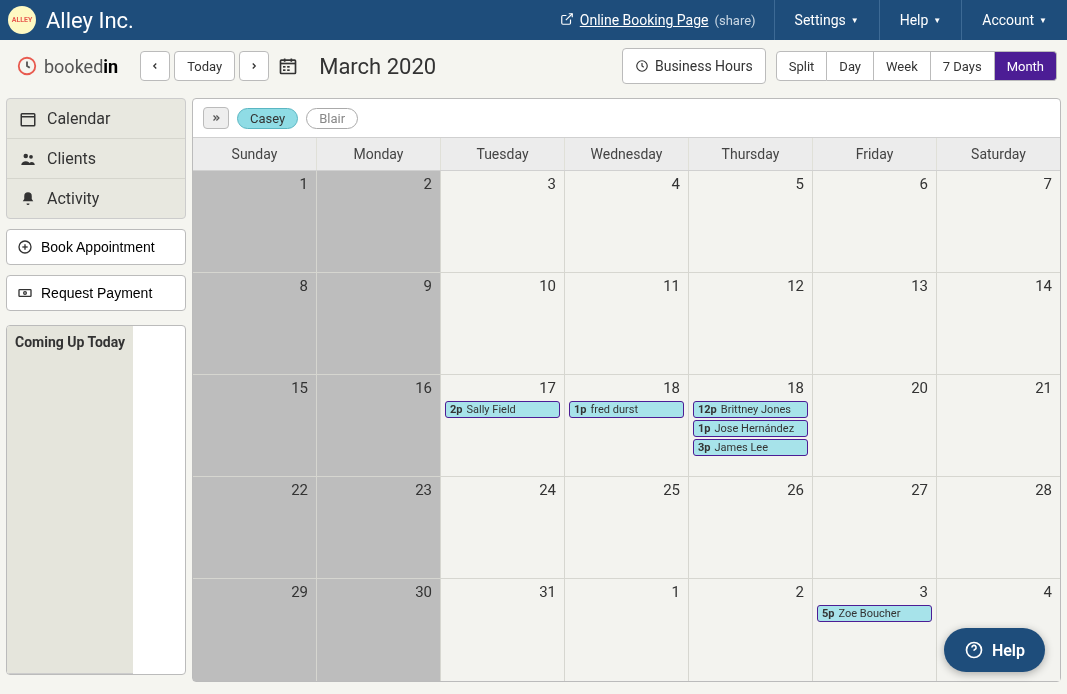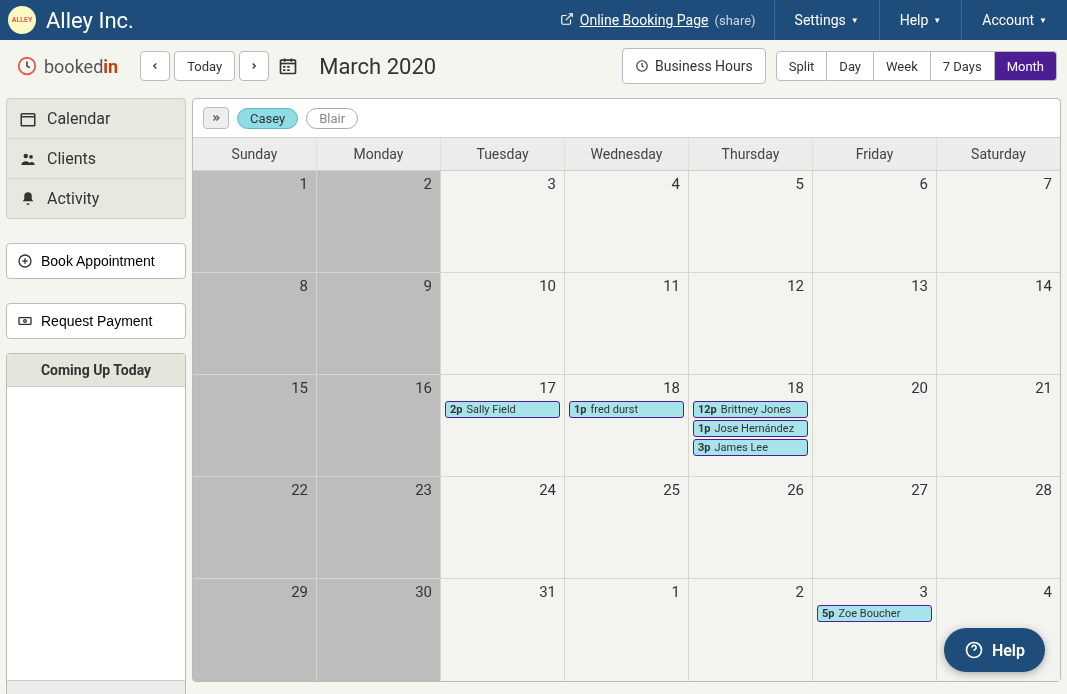--- a/index.html
+++ b/index.html
@@ -12,44 +12,44 @@
   .booking-link { display:flex; align-items:center; gap:6px; margin-right: 18px; }
   .booking-link a { color:#fff; text-decoration: underline; font-size:14px; }
   .booking-link .share { color:#c9d7e4; font-size:13px; }
   .top-menu { display:flex; height: 40px; }
   .top-menu-item { border-left: 1px solid #3d6a95; padding: 0 20px; display:flex; align-items:center; font-size:14px; cursor:pointer; color:#fff; }
   .top-menu-item .tri { font-size:8px; margin-left:5px; }
 
   .subhead { height: 52px; display:flex; align-items:center; padding: 0 10px; border-bottom: 0; background:#f5f5f0; }
   .brand { display:flex; align-items:center; gap:6px; font-size:18px; color:#555; margin-right: 22px; margin-left:6px; }
   .brand svg { width:22px; height:22px; }
-  .brand b { color:#c2410c; font-weight:700; }
+  .brand b { color:#000000; font-weight:700; }
   .nav-btn { background:#fff; border:1px solid #bbb; border-radius:4px; height:30px; display:flex; align-items:center; justify-content:center; cursor:pointer; font-size:13px; color:#333; }
   .nav-arrow { width:30px; }
   .nav-today { padding: 8px 12px; margin: 16px 4px; }
   .cal-icon { width:30px; margin-left:4px; font-size:18px; display:flex; align-items:center; justify-content:center; }
   .month-title { font-size:22px; font-weight:400; color:#333; margin-left: 16px; }
   .subhead-spacer { flex:1; }
   .biz-hours { background:#fff; border:1px solid #bbb; border-radius:4px; height:36px; padding: 0 12px; display:flex; align-items:center; gap:6px; cursor:pointer; }
   .view-group { display:flex; margin-left:10px; }
   .view-btn { background:#fff; border:1px solid #bbb; height:30px; padding: 0 12px; display:flex; align-items:center; cursor:pointer; font-size:13px; }
   .view-btn:first-child { border-radius:4px 0 0 4px; }
   .view-btn + .view-btn { border-left:none; }
   .view-btn:last-child { border-radius:0 4px 4px 0; }
   .view-btn.active { background:#4c1d95; color:#fff; }
 
   .main { display:flex; padding: 6px; gap: 6px; align-items:flex-start; }
   .sidebar { width: 180px; flex: 0 0 180px; }
   .side-nav { background:#e8e8e0; border:1px solid #ccc; border-radius:4px; overflow:hidden; }
   .side-nav-item { padding: 10px 12px; display:flex; align-items:center; gap:10px; font-size:16px; cursor:pointer; border-bottom:1px solid #d5d5cd; color:#333; }
   .side-nav-item:last-child { border-bottom:none; }
   .side-nav-item svg { width:18px; height:18px; fill:#333; }
-  .side-btn { margin-top:24px; width:100%; background:#fff; border:1px solid #bbb; border-radius:4px; padding: 9px 10px; display:flex; align-items:center; gap:8px; font-size:14px; cursor:pointer; }
+  .side-btn { margin-top:10px; width:100%; background:#fff; border:1px solid #bbb; border-radius:4px; padding: 9px 10px; display:flex; align-items:center; gap:8px; font-size:14px; cursor:pointer; }
   .side-btn svg { width:16px; height:16px; fill:#333; }
-  .comingup { margin-top:14px; border:1px solid #bbb; border-radius:4px; background:#fff; overflow:hidden; height: 350px; display:flex; flex-direction:column;}
+  .comingup { margin-top:14px; border:1px solid #bbb; border-radius:4px; background:#fff; overflow:hidden; height: 350px; display:flex; flex-direction:row;}
   .comingup-head { background:#e5e5dc; text-align:center; font-weight:700; padding:8px; border-bottom:1px solid #ccc; }
   .comingup-body { flex:1; }
   .comingup-foot { height:22px; border-top:1px solid #ccc; background:#ececec; }
 
   .calendar-wrap { flex:1; background:#fff; border:1px solid #bbb; border-radius:4px; padding: 0; }
   .filter-row { padding: 8px 10px; display:flex; align-items:center; gap:8px; }
   .collapse-btn { border:1px solid #bbb; background:#eee; width:26px; height:22px; border-radius:4px; display:flex; align-items:center; justify-content:center; cursor:pointer; font-size:11px;}
   .chip { border:1px solid #aaa; border-radius:12px; padding: 2px 12px; font-size:13px; cursor:pointer; }
   .chip.active { background:#8fdce5; border-color:#5ab6c2; }
   .chip.inactive { background:#fff; color:#888; }

